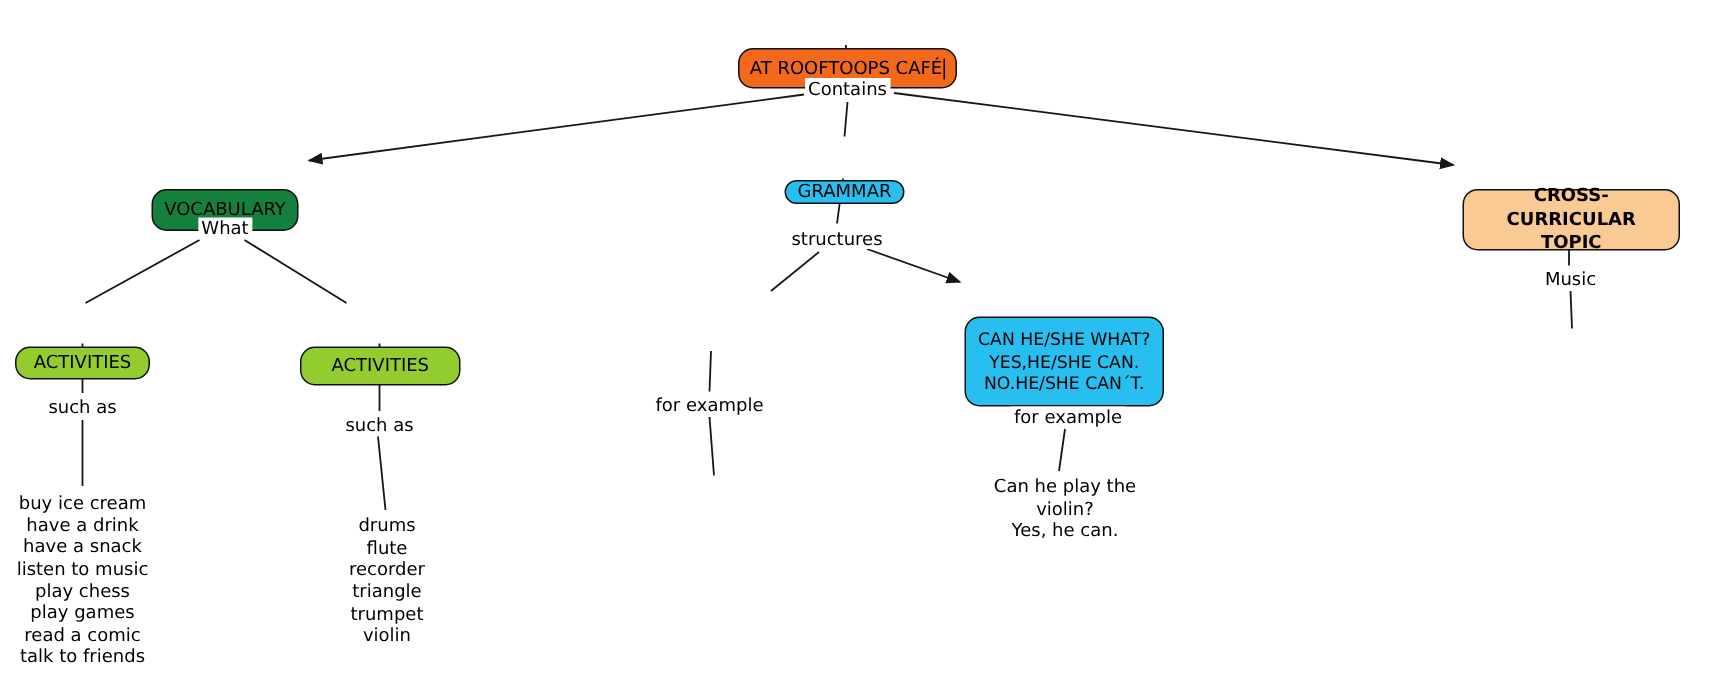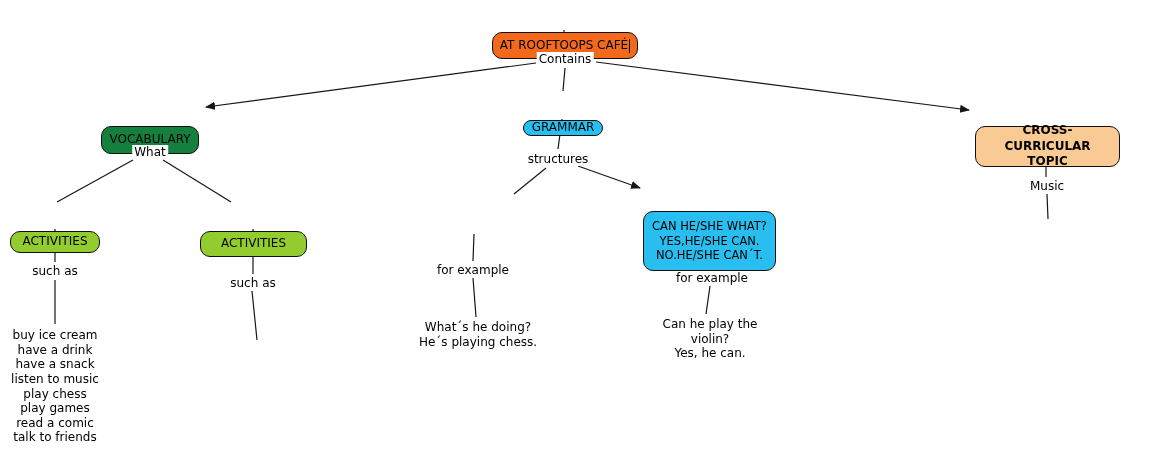--- a/index.html
+++ b/index.html
@@ -166,21 +166,25 @@
 
   <div class="textnode" style="left:55px; top:328px;">buy ice cream
 have a drink
 have a snack
 listen to music
 play chess
 play games
 read a comic
 talk to friends</div>
 
+  <div class="textnode" style="left:258px; top:343px;">drums
+flute
+recorder
+triangle
+trumpet
+violin</div>
 
-  <div class="textnode" style="left:478px; top:320px;">What´s he doing?
-He´s playing chess.</div>
 
   <div class="textnode" style="left:710px; top:317px;">Can he play the
 violin?
 Yes, he can.</div>
 
 </div>
 
 </body></html>

